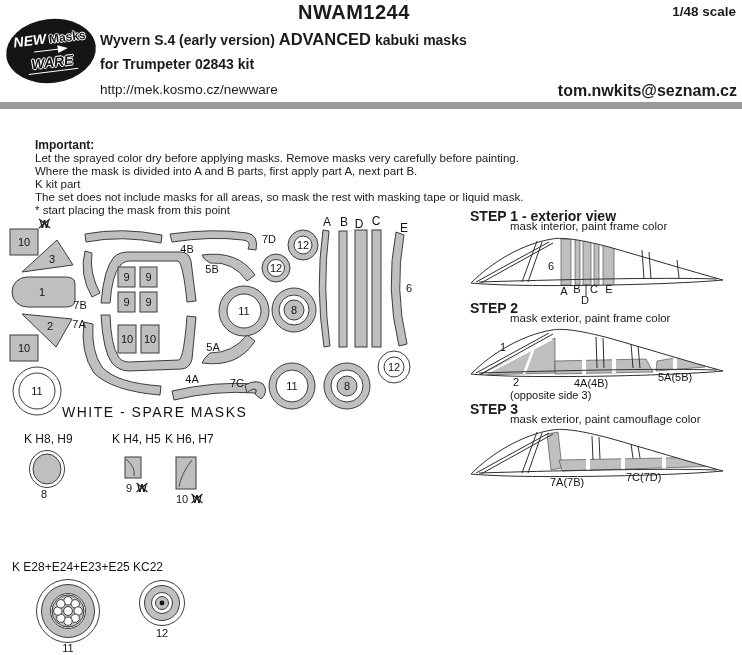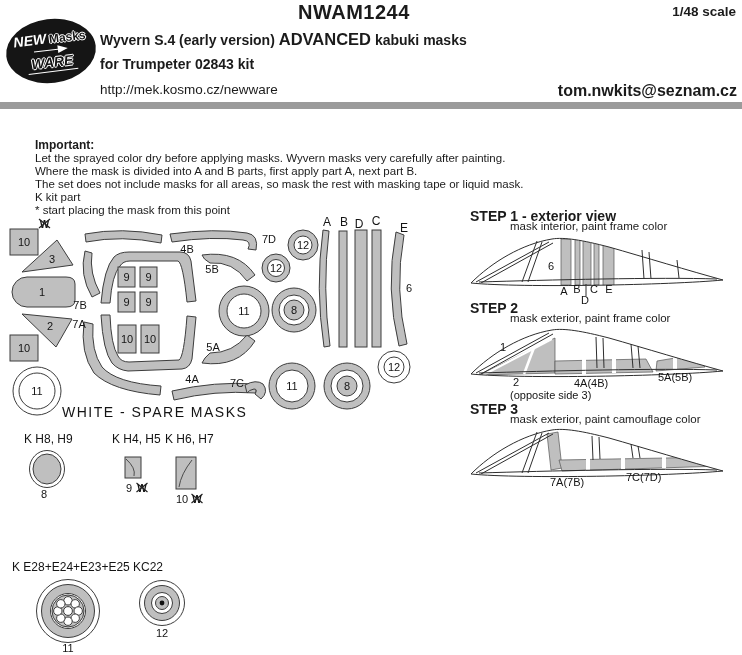--- a/index.html
+++ b/index.html
@@ -74,24 +74,24 @@
   <div class="abs code">NWAM1244</div>
   <div class="abs scale">1/48 scale</div>
   <div class="abs hline2"><span>Wyvern S.4 (early version) </span><span class="adv">ADVANCED</span><span> kabuki masks</span></div>
   <div class="abs hline3">for Trumpeter 02843 kit</div>
   <div class="abs hurl">http://mek.kosmo.cz/newware</div>
   <div class="abs hemail">tom.nwkits@seznam.cz</div>
   <div class="abs divider"></div>
 
   <div class="abs instructions">
     <div class="imp">Important:</div>
-    <div>Let the sprayed color dry before applying masks. Wyvern masks very carefully after painting.</div>
+    <div>Let the sprayed color dry before applying masks. Remove masks very carefully before painting.</div>
     <div>Where the mask is divided into A and B parts, first apply part A, next part B.</div>
+    <div>K kit part</div>
     <div>The set does not include masks for all areas, so mask the rest with masking tape or liquid mask.</div>
-    <div>K kit part</div>
     <div>* start placing the mask from this point</div>
     <div><svg class="nowet-inline" width="13" height="11" viewBox="0 0 12 11">
           <use href="#nowet"></use>
         </svg></div>
   </div>
 
   <svg class="abs" style="left:0;top:213px" width="470" height="212" viewBox="0 0 470 212">
 
     <g>
       <rect class="piece" x="10" y="16" width="28" height="26"></rect>

